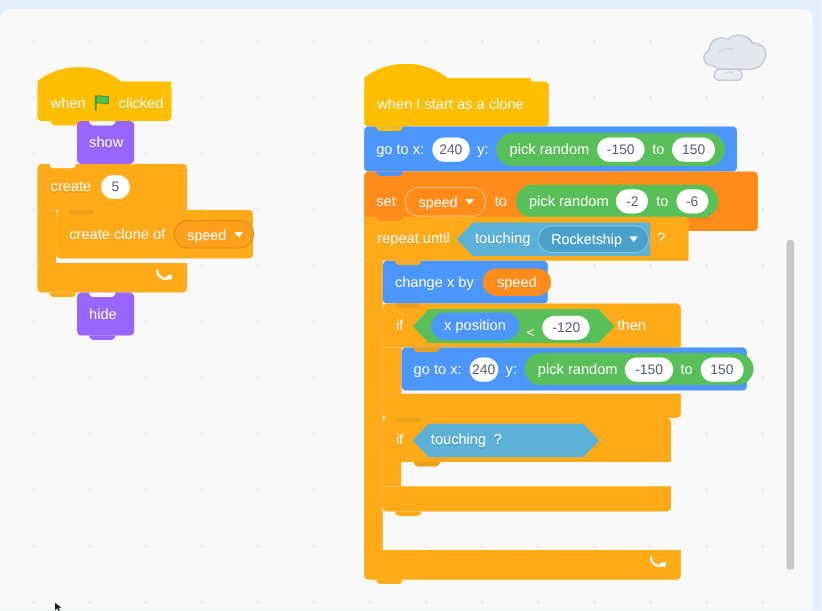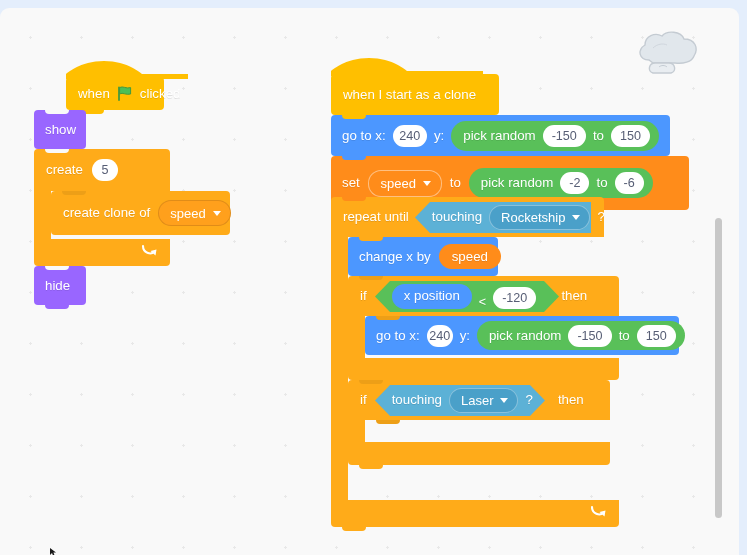--- a/index.html
+++ b/index.html
@@ -57,21 +57,21 @@
   }
   .caret{
     width:0;height:0;border-left:4.5px solid transparent;
     border-right:4.5px solid transparent;border-top:5px solid #fff;
     display:inline-block;
   }
 
   
   .c-events {background:#ffbf00;}
   .c-control{background:#ffab19;}
-  .c-looks  {background:#9966ff;}
+  .c-looks  {background:#9966ff;margin-left:36px;}
   .c-motion {background:#4c97ff;}
   .c-vars   {background:#ff8c1a;}
   .c-oper   {background:#59c059;}
 
   .stack{border-radius:4px;position:relative;}
   .bump::after{
     content:"";position:absolute;left:12px;bottom:-4px;width:26px;height:4px;
     border-bottom-left-radius:5px;border-bottom-right-radius:5px;
   }
 
@@ -92,21 +92,21 @@
       <path d="M14 30 C4 30 2 20 10 15 C10 6 20 2 27 6 C32 0 46 1 49 9
                C60 9 64 18 59 26 C57 32 48 34 40 33 L18 33 Z" fill="#cfd9e3" stroke="#9aa7b4" stroke-width="1.4"></path>
       <path d="M20 33 C14 33 12 41 18 43 L36 43 C42 41 40 33 34 33 Z" fill="#dde5ec" stroke="#9aa7b4" stroke-width="1.4"></path>
       <path d="M24 37 C26 35 30 35 32 37" fill="none" stroke="#9aa7b4" stroke-width="1"></path>
       <path d="M18 18 C22 14 28 13 32 15" fill="none" stroke="#aebac6" stroke-width="1"></path>
     </svg>
   </div>
 
   <div class="blk" style="left:34px;top:69px;">
 
-    <div class="stack c-events bump" style="width:98px;height:33px;border-radius:4px 4px 4px 4px;margin-left:32px;">
+    <div class="stack c-events bump" style="width:122px;height:33px;border-radius:4px 4px 4px 4px;">
       <div style="position:absolute;left:0;top:-16px;width:122px;height:18px;overflow:hidden;">
         <svg width="122" height="18" viewBox="0 0 122 18" preserveAspectRatio="none">
           <path d="M0 18 L0 13 C0 13 14 0 38 0 C62 0 76 13 76 13 L122 13 L122 18 Z" fill="#ffbf00"></path>
         </svg>
       </div>
       <div class="row" style="gap:7px;">
         <span class="lbl">when</span>
         <span>
           <svg width="16" height="15" viewBox="0 0 16 15">
             <path d="M2 1.5 L2 14" stroke="#45993d" stroke-width="1.8" stroke-linecap="round"></path>
@@ -214,21 +214,21 @@
           <span class="lbl">to</span>
           <span class="numin">-6</span>
         </span>
       </div>
       <div style="position:absolute;left:11px;top:0;width:24px;height:4px;background:#4c97ff;border-radius:0 0 5px 5px;"></div>
       <div style="position:absolute;left:11px;bottom:-4px;width:24px;height:4px;background:#ff8c1a;border-radius:0 0 5px 5px;"></div>
     </div>
 
     <div style="position:absolute;left:0;top:123px;">
 
-      <div class="c-control" style="position:relative;width:273px;height:40px;border-radius:4px 4px 0 0;">
+      <div class="c-control" style="position:relative;width:295px;height:40px;border-radius:4px 4px 0 0;">
         <div class="row" style="padding:0 12px;gap:6px;">
           <span class="lbl">repeat until</span>
 
           <span style="position:relative;display:inline-flex;align-items:center;height:31px;">
             <svg width="176" height="31" viewBox="0 0 176 31" style="position:absolute;left:0;top:0;">
               <path d="M15 0 L176 0 L176 31 L15 31 L0 15.5 Z" fill="#5cb1d6"></path>
             </svg>
             <span style="position:relative;display:inline-flex;align-items:center;gap:7px;padding-left:17px;">
               <span class="lbl">touching</span>
               <span class="dd" style="background:#4aa0c9;border:1px solid rgba(255,255,255,.35);height:25px;">
@@ -310,24 +310,20 @@
       <div style="position:absolute;left:17px;top:183px;">
         <div class="c-control" style="position:relative;width:262px;height:40px;border-radius:4px 4px 0 0;">
           <div class="row" style="padding:0 12px;gap:8px;">
             <span class="lbl">if</span>
             <span style="position:relative;display:inline-flex;align-items:center;height:31px;">
               <svg width="170" height="31" viewBox="0 0 170 31" style="position:absolute;left:0;top:0;">
                 <path d="M15 0 L155 0 L170 15.5 L155 31 L15 31 L0 15.5 Z" fill="#5cb1d6"></path>
               </svg>
               <span style="position:relative;display:inline-flex;align-items:center;gap:7px;padding:0 17px;">
                 <span class="lbl">touching</span>
-                <span class="dd" style="background:#4aa0c9;border:1px solid rgba(255,255,255,.35);height:25px;">
-                  <span>Laser</span>
-                  <i class="caret"></i>
-                </span>
                 <span class="lbl">?</span>
               </span>
             </span>
             <span class="lbl">then</span>
           </div>
           <div style="position:absolute;left:11px;top:0;width:24px;height:4px;background:#ffab19;border-radius:0 0 5px 5px;filter:brightness(.93);"></div>
         </div>
 
         <div class="c-control" style="position:absolute;left:0;top:40px;width:17px;height:22px;"></div>
         <div style="position:absolute;left:17px;top:40px;width:245px;height:22px;background:#f9f9f9;">

